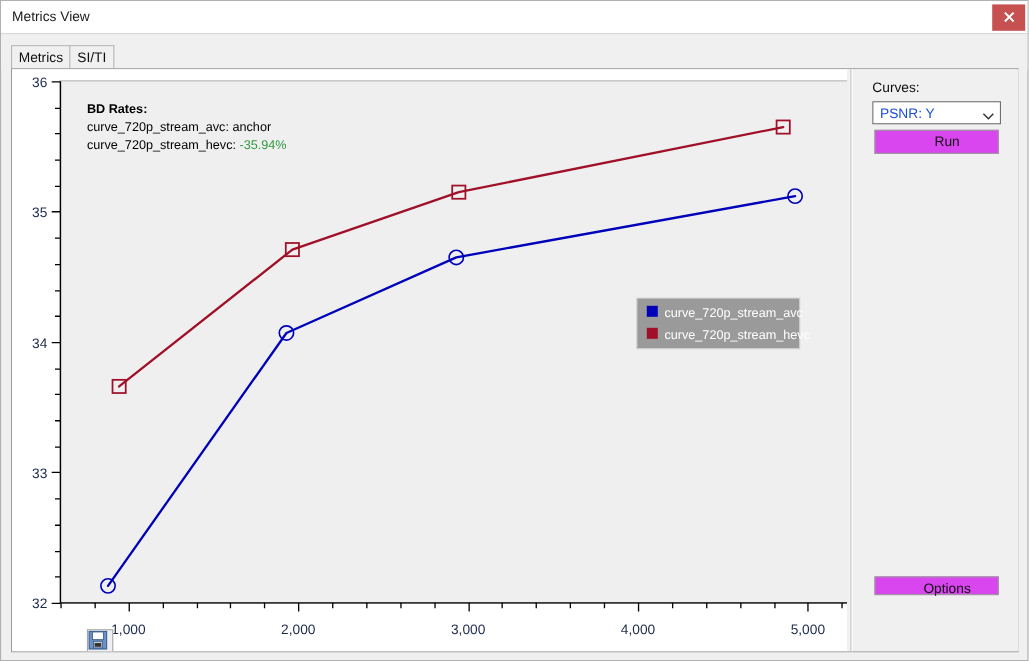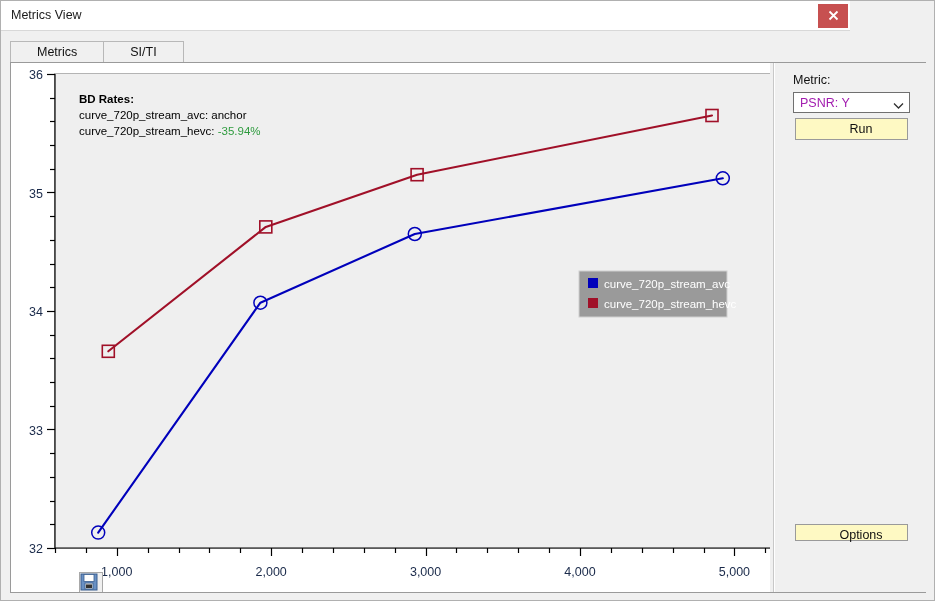--- a/index.html
+++ b/index.html
@@ -23,21 +23,21 @@
     width: 935px; height: 601px;
     background: #f0f0f0;
     border: 1px solid #b0b0b0;
     box-sizing: border-box;
   }
 
   
   #titlebar {
     position: absolute;
     left: 0; top: 0;
-    width: 849px; height: 30px;
+    width: 933px; height: 30px;
     background: #ffffff;
     border-bottom: 1px solid #d8d8d8;
     box-sizing: border-box;
   }
   #title-text {
     position: absolute;
     left: 10px; top: 7px;
     font-size: 12.5px;
     color: #1a1a1a;
     white-space: nowrap;
@@ -66,21 +66,21 @@
   #tabstrip .tabs-row {
     position: absolute;
     left: 9px; bottom: 0;
     height: 24px;
     display: flex;
     align-items: flex-end;
   }
   .tab {
     height: 22px;
     line-height: 21px;
-    padding: 0 26px;
+    padding: 0 6px;
     font-size: 12.5px;
     color: #101010;
     background: #f0f0f0;
     border: 1px solid #b8b8b8;
     border-bottom: none;
     border-radius: 0;
     margin-right: -1px;
     white-space: nowrap;
     cursor: default;
     box-sizing: border-box;
@@ -161,30 +161,30 @@
     width: 117px; height: 21px;
     background: #ffffff;
     border: 1px solid #707070;
     box-sizing: border-box;
     cursor: pointer;
   }
   #metric-select .val {
     position: absolute;
     left: 6px; top: 3px;
     font-size: 12.5px;
-    color: #a21caf;
+    color: #1d4ed8;
     white-space: nowrap;
   }
   #metric-select .chev {
     position: absolute;
     right: 5px; top: 6px;
   }
   .btn {
     position: absolute;
-    background: #fef9c3;
+    background: #d946ef;
     border: 1px solid #9a9a9a;
     box-sizing: border-box;
     font-size: 12.5px;
     color: #101010;
     text-align: center;
     cursor: pointer;
     user-select: none;
     font-family: "Liberation Sans", sans-serif;
     padding-left: 19px;
   }
@@ -321,21 +321,21 @@
         <rect x="6" y="11.5" width="6" height="3.5" fill="#333333"></rect>
       </svg>
     </div>
   </div>
 
   <div id="splitter">
     <div class="grip"></div>
   </div>
 
   <div id="right-panel">
-    <div id="metric-label">Metric:</div>
+    <div id="metric-label">Curves:</div>
 
     <div id="metric-select">
       <span class="val">PSNR: Y</span>
       <span class="chev">
         <svg width="11" height="8" viewBox="0 0 11 8">
           <path d="M1 1.5 L5.5 6 L10 1.5" stroke="#303030" stroke-width="1.3" fill="none"></path>
         </svg>
       </span>
     </div>
 

